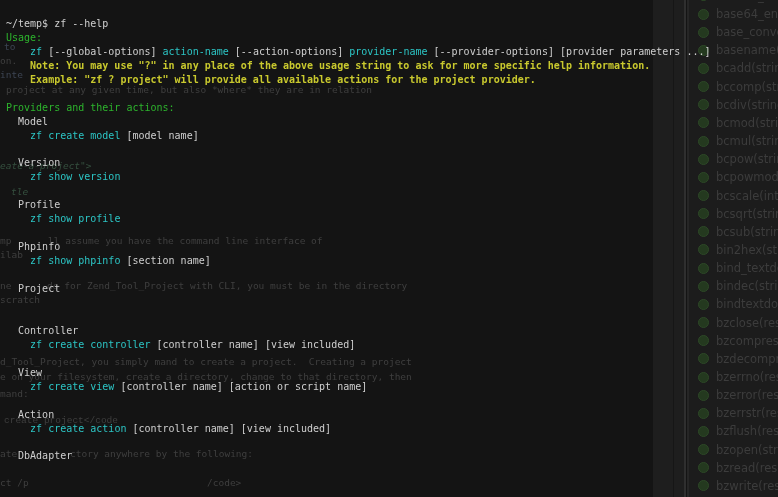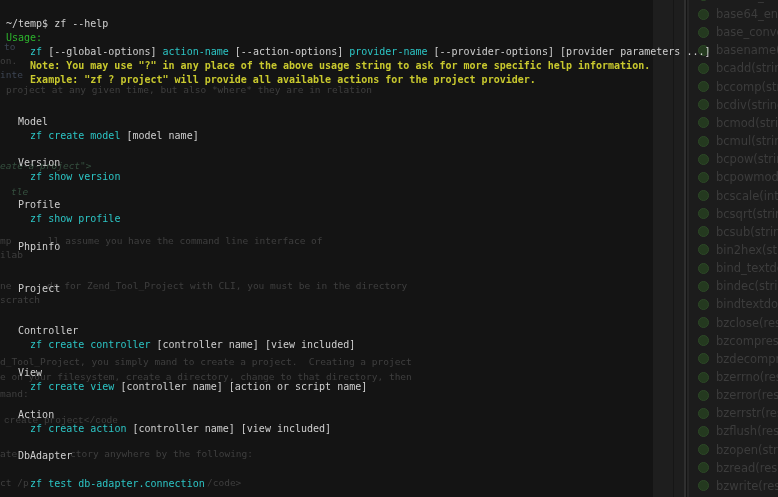--- a/index.html
+++ b/index.html
@@ -180,30 +180,32 @@
       <div class="bg-frag f-dim" style="left: 0px; top: 478px;">ct /p</div>
       <div class="bg-frag f-dim" style="left: 207px; top: 478px;">/code&gt;</div>
     </div>
 
   <div class="term" id="term">
       <div class="t-line" style="top: 17.95px;"><span class="c-white">~/temp$ zf --help</span></div>
       <div class="t-line" style="top: 31.9px;"><span class="c-green">Usage:</span></div>
       <div class="t-line" style="top: 45.85px;"><span class="c-white">    </span><span class="c-cyan">zf</span><span class="c-white"> [--global-options] </span><span class="c-cyan">action-name</span><span class="c-white"> [--action-options] </span><span class="c-cyan">provider-name</span><span class="c-white"> [--provider-options] [provider parameters ...]</span></div>
       <div class="t-line" style="top: 59.8px;"><span class="c-yellow">    Note: You may use "?" in any place of the above usage string to ask for more specific help information.</span></div>
       <div class="t-line" style="top: 73.75px;"><span class="c-yellow">    Example: "zf ? project" will provide all available actions for the project provider.</span></div>
+      <div class="t-line" style="top: 101.65px;"><span class="c-green">Providers and their actions:</span></div>
       <div class="t-line" style="top: 115.6px;"><span class="c-white">  Model</span></div>
       <div class="t-line" style="top: 129.55px;"><span class="c-white">    </span><span class="c-cyan">zf create model</span><span class="c-white"> [model name]</span></div>
       <div class="t-line" style="top: 157.45px;"><span class="c-white">  Version</span></div>
       <div class="t-line" style="top: 171.4px;"><span class="c-white">    </span><span class="c-cyan">zf show version</span></div>
       <div class="t-line" style="top: 199.3px;"><span class="c-white">  Profile</span></div>
       <div class="t-line" style="top: 213.25px;"><span class="c-white">    </span><span class="c-cyan">zf show profile</span></div>
       <div class="t-line" style="top: 241.15px;"><span class="c-white">  Phpinfo</span></div>
+      <div class="t-line" style="top: 255.1px;"><span class="c-white">    </span><span class="c-cyan">zf show phpinfo</span><span class="c-white"> [section name]</span></div>
       <div class="t-line" style="top: 283px;"><span class="c-white">  Project</span></div>
       <div class="t-line" style="top: 324.85px;"><span class="c-white">  Controller</span></div>
       <div class="t-line" style="top: 338.8px;"><span class="c-white">    </span><span class="c-cyan">zf create controller</span><span class="c-white"> [controller name] [view included]</span></div>
       <div class="t-line" style="top: 366.7px;"><span class="c-white">  View</span></div>
       <div class="t-line" style="top: 380.65px;"><span class="c-white">    </span><span class="c-cyan">zf create view</span><span class="c-white"> [controller name] [action or script name]</span></div>
       <div class="t-line" style="top: 408.55px;"><span class="c-white">  Action</span></div>
       <div class="t-line" style="top: 422.5px;"><span class="c-white">    </span><span class="c-cyan">zf create action</span><span class="c-white"> [controller name] [view included]</span></div>
       <div class="t-line" style="top: 450.4px;"><span class="c-white">  DbAdapter</span></div>
-      <div class="t-line" style="top: 478.3px;"><span class="c-white">    </span><span class="c-cyan">zf test db-adapter.connection</span></div>
+      <div class="t-line" style="top: 478.3px;"><span class="c-white">    </span></div>
     </div>
 </div>
 
 </body></html>

